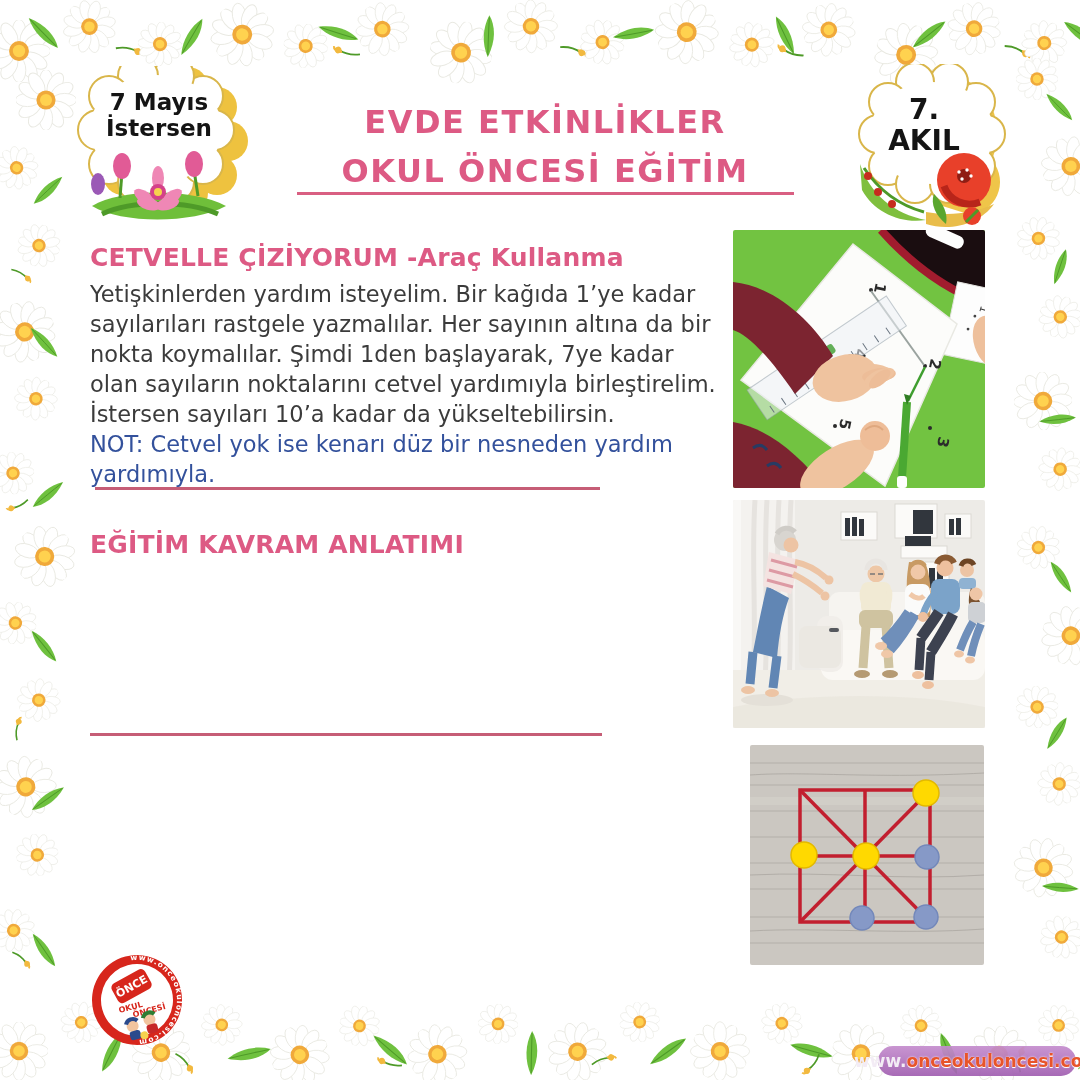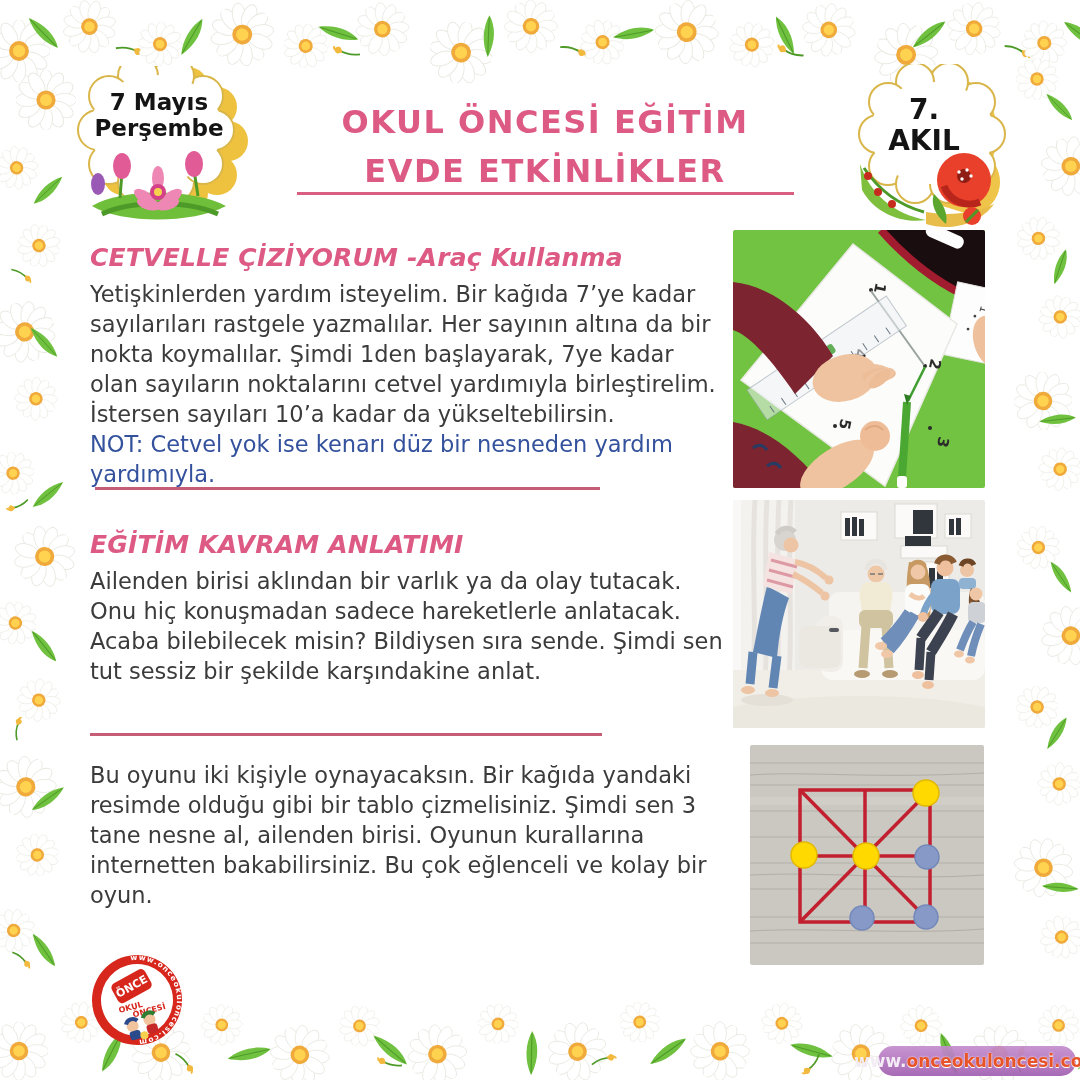--- a/index.html
+++ b/index.html
@@ -16,21 +16,21 @@
   
   .badge-text{position:absolute;text-align:center;font-weight:800;color:#141414;line-height:1.12;}
   .date-badge-text{left:84px;top:88px;width:150px;font-size:23px;}
   .week-badge-text{left:848px;top:96px;width:148px;font-size:28px;}
   .title-wrap{left:270px;top:98px;width:550px;text-align:center;}
   .title-line{font-size:32px;font-weight:800;letter-spacing:1.5px;color:var(--pink);line-height:49px;}
   .title-underline{left:297px;top:192px;width:497px;height:3px;background:#d95f82;}
 
   
   .section{width:638px;}
-  .heading{margin:0 0 7px 0;font-size:25px;line-height:29px;font-weight:800;letter-spacing:.2px;color:var(--pink);font-style:italic;}
+  .heading{margin:0 0 7px 0;font-size:25px;line-height:29px;font-weight:800;letter-spacing:.2px;color:var(--pink);}
   .body-text{margin:0;font-size:22.5px;line-height:30px;color:#3b3b3b;}
   .note-text{color:var(--note-blue);}
   .divider{height:3px;background:var(--rose);}
 
   
   .photo{position:absolute;overflow:hidden;border-radius:2px;}
   .photo svg{display:block;}
 
   
   .handle{left:788px;top:990px;width:220px;text-align:center;font-size:26px;font-weight:800;
@@ -1158,27 +1158,27 @@
               <ellipse cx="14" cy="6" rx="6" ry="12" transform="rotate(105)"></ellipse>
               <ellipse cx="-14" cy="6" rx="6" ry="12" transform="rotate(-105)"></ellipse>
             </g>
           <circle r="8" fill="#d4418a"></circle>
             <circle r="4" fill="#f6d24e"></circle>
         </g>
       </g>
     </svg>
     <div class="badge-text date-badge-text" style="left:22px;top:24px">
       <div>7 Mayıs</div>
-      <div>Perşembe</div>
+      <div>İstersen</div>
     </div>
   </div>
 
   <div class="abs z2 title-wrap">
+    <div class="title-line">EVDE ETKİNLİKLER</div>
     <div class="title-line">OKUL ÖNCESİ EĞİTİM</div>
-    <div class="title-line">EVDE ETKİNLİKLER</div>
   </div>
   <div class="abs z2 title-underline"></div>
 
   <div class="abs z2" style="left:840px;top:64px;width:180px;height:178px">
     <svg width="180" height="178" viewBox="0 0 180 178">
       <path d="M118 14 C 150 20 166 60 152 96 C 170 118 156 150 128 150 L 96 140 Z" fill="#eec23f" opacity=".95"></path>
       <g fill="#ffffff" stroke="#d9b64a" stroke-width="2">
         <circle cx="146" cy="70" r="19"></circle>
           <circle cx="136" cy="38" r="19"></circle>
           <circle cx="109" cy="18" r="19"></circle>
@@ -1211,33 +1211,31 @@
       </g>
     </svg>
     <div class="badge-text week-badge-text" style="left:10px;top:30px">
       <div>7.</div>
       <div>AKIL</div>
     </div>
   </div>
 
   <section class="abs z2 section" style="left:90px;top:243px">
     <h2 class="heading">CETVELLE ÇİZİYORUM -Araç Kullanma</h2>
-    <p class="body-text">Yetişkinlerden yardım isteyelim. Bir kağıda 7’ye kadar sayılarıları rastgele yazmalılar. Her sayının altına da bir nokta koymalılar. Şimdi 1den başlayarak, 7ye kadar olan sayıların noktalarını cetvel yardımıyla birleştirelim. İstersen sayıları 10’a kadar da yükseltebilirsin.</p>
+    <p class="body-text">Yetişkinlerden yardım isteyelim. Bir kağıda 1’ye kadar sayılarıları rastgele yazmalılar. Her sayının altına da bir nokta koymalılar. Şimdi 1den başlayarak, 7ye kadar olan sayıların noktalarını cetvel yardımıyla birleştirelim. İstersen sayıları 10’a kadar da yükseltebilirsin.</p>
     <p class="body-text note-text">NOT: Cetvel yok ise kenarı düz bir nesneden yardım yardımıyla.</p>
   </section>
   <div class="abs z2 divider" style="left:95px;top:487px;width:505px"></div>
 
   <section class="abs z2 section" style="left:90px;top:530px">
     <h2 class="heading">EĞİTİM KAVRAM ANLATIMI</h2>
-    <p class="body-text">Ailenden birisi aklından bir varlık ya da olay tutacak. Onu hiç konuşmadan sadece hareketlerle anlatacak. Acaba bilebilecek misin? Bildiysen sıra sende. Şimdi sen tut sessiz bir şekilde karşındakine anlat.</p>
   </section>
   <div class="abs z2 divider" style="left:90px;top:733px;width:512px"></div>
 
   <section class="abs z2 section" style="left:90px;top:760px">
-    <p class="body-text">Bu oyunu iki kişiyle oynayacaksın. Bir kağıda yandaki resimde olduğu gibi bir tablo çizmelisiniz. Şimdi sen 3 tane nesne al, ailenden birisi. Oyunun kurallarına internetten bakabilirsiniz. Bu çok eğlenceli ve kolay bir oyun.</p>
   </section>
 
   <div class="photo z2" style="left:733px;top:230px;width:252px;height:258px">
     <svg width="252" height="258" viewBox="0 0 252 258">
       <rect width="252" height="258" fill="#72c341"></rect>
       <path d="M150 0 L252 0 L252 72 C 214 60 178 32 150 0 Z" fill="#1a0d10"></path>
       <path d="M148 0 C 178 34 214 60 252 74" stroke="#a11c2e" stroke-width="8" fill="none"></path>
       <rect x="192" y="0" width="40" height="13" rx="6" fill="#fdfdfd" transform="rotate(24 212 6)"></rect>
       <g transform="rotate(12 240 95)">
         <rect x="216" y="56" width="50" height="74" fill="#fdfdfd" stroke="#e3e3df"></rect>

